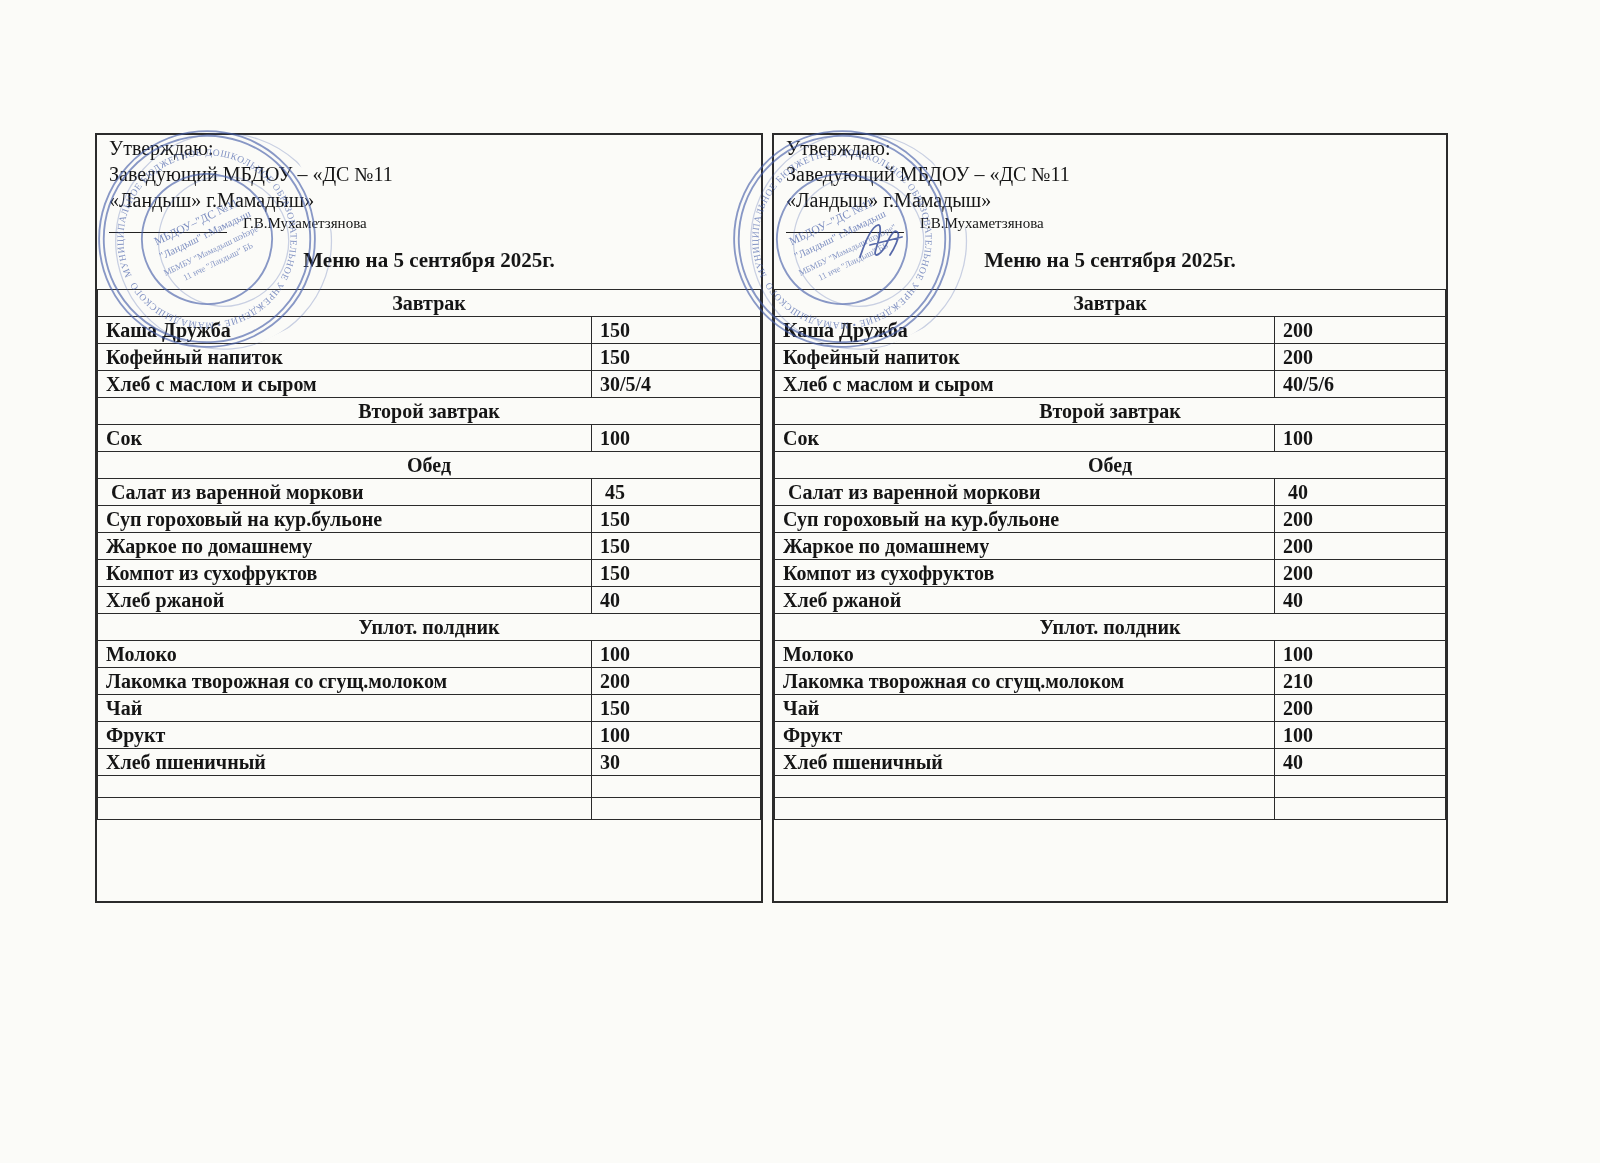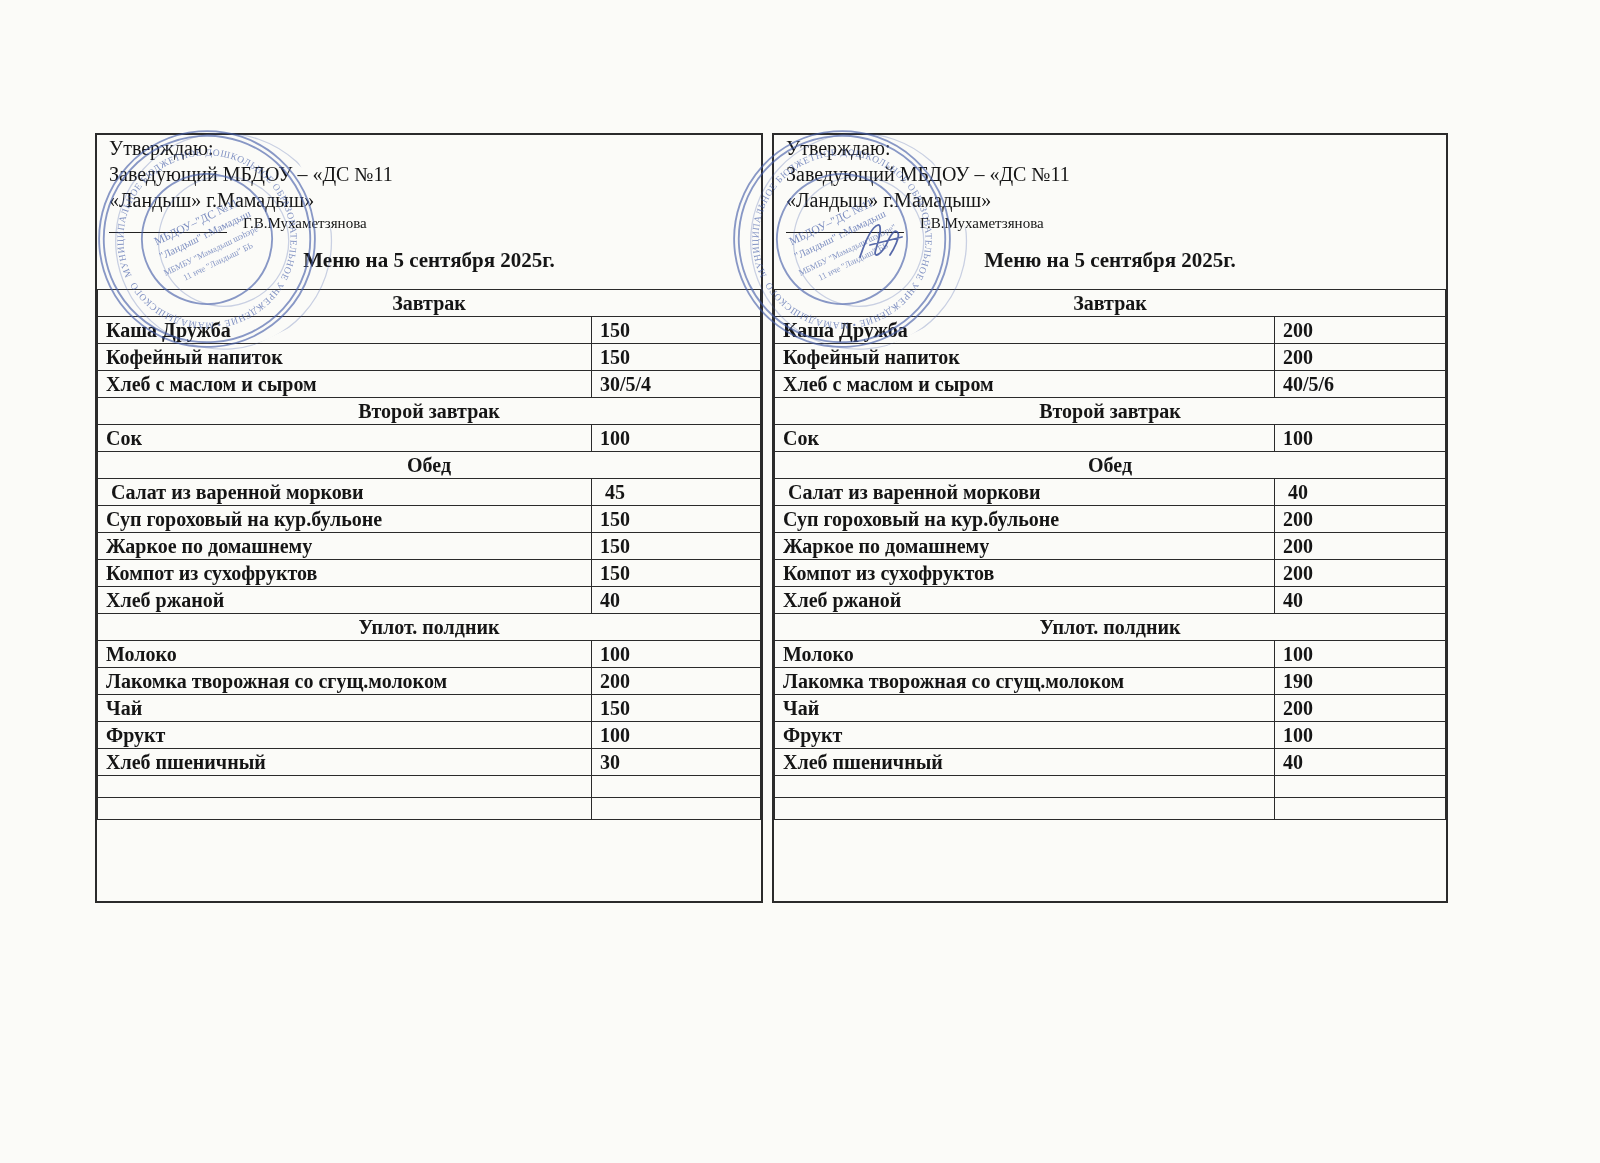--- a/index.html
+++ b/index.html
@@ -270,21 +270,21 @@
           </tr>
           <tr>
             <td colspan="2" class="sec">Уплот. полдник</td>
           </tr>
           <tr>
             <td>Молоко</td>
             <td>100</td>
           </tr>
           <tr>
             <td>Лакомка творожная со сгущ.молоком</td>
-            <td>190</td>
+            <td>210</td>
           </tr>
           <tr>
             <td>Чай</td>
             <td>200</td>
           </tr>
           <tr>
             <td>Фрукт</td>
             <td>100</td>
           </tr>
           <tr>

